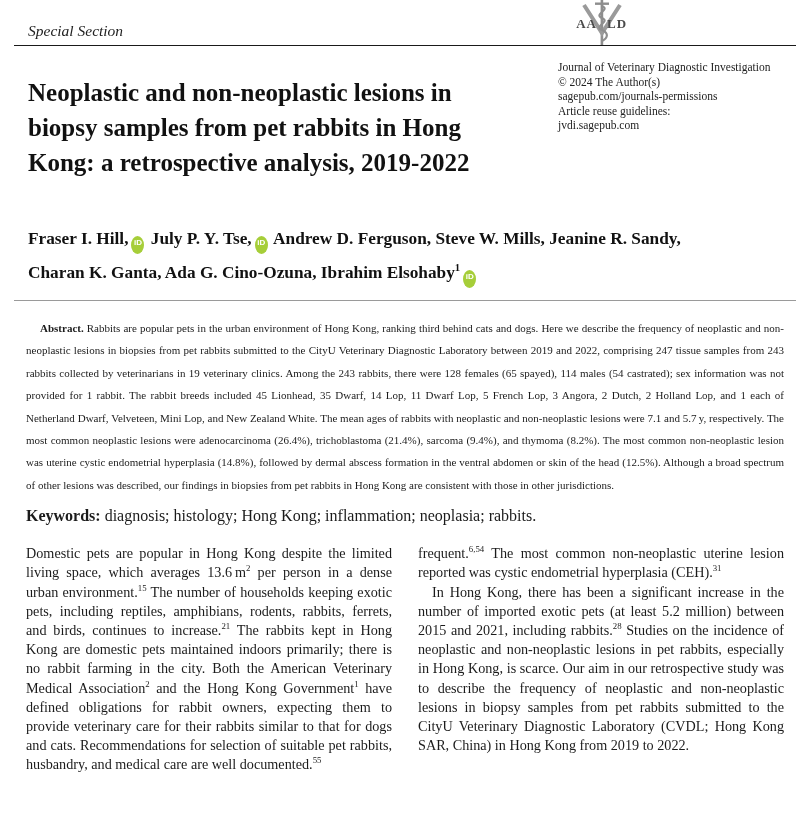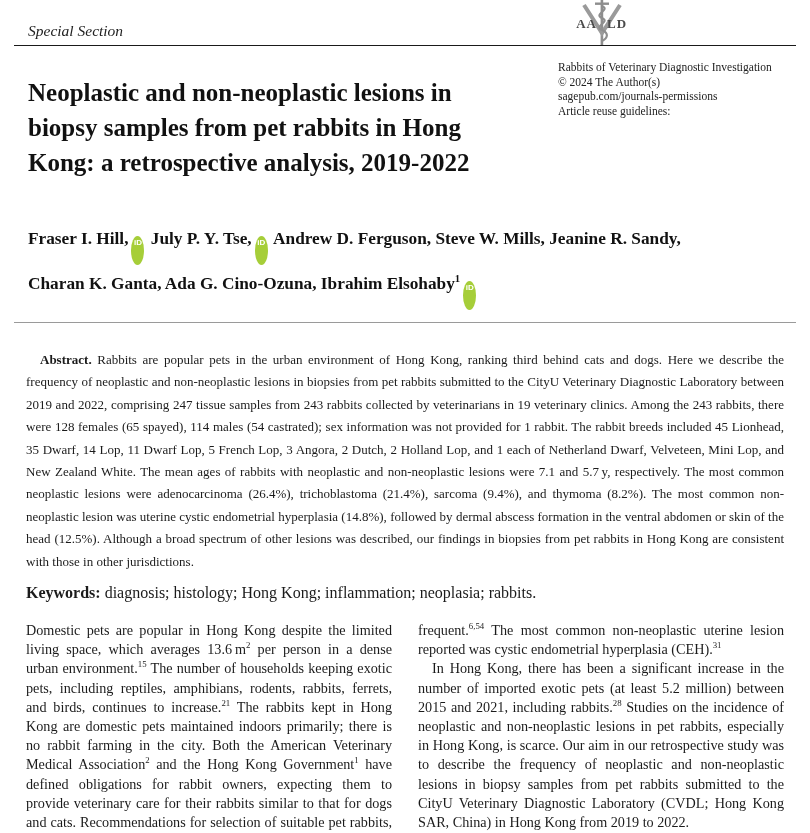--- a/index.html
+++ b/index.html
@@ -27,33 +27,33 @@
   .title-block{flex:1 1 auto;margin-top:16px;}
   .title-line{
     font-weight:bold;font-size:25px;line-height:35px;color:#111;
   }
   .journal-info{width:226px;flex:0 0 auto;margin-top:1px;}
   .journal-info div{font-size:11.5px;line-height:14.6px;color:#222;}
   
   .authors{margin:40px 28px 0 28px;}
   .author-line{font-weight:bold;font-size:17.3px;line-height:26px;color:#111;}
   .orcid{
-    display:inline-block;width:13px;height:29px;border-radius:50%;
+    display:inline-block;width:13px;height:18px;border-radius:50%;
     background:#A6CE39;color:#fff;
     font-family:"Liberation Sans","DejaVu Sans",sans-serif;
     font-size:8px;font-weight:bold;line-height:13px;text-align:center;
     vertical-align:-1px;margin:16px 2px 0 3px;
   }
   .rule-light{
     margin:12px 14px 0 14px;height:0;border-top:1px solid #9a9a9a;
   }
   
   .abstract{
-    margin:26px 26px 0 26px;
-    font-size:13px;line-height:22.4px;
+    margin:16px 26px 0 26px;
+    font-size:11px;line-height:22.4px;
     text-align:justify;text-indent:14px;
   }
   .keywords{
     margin:9px 26px 0 26px;
     font-size:16px;line-height:22px;
   }
   
   .columns{
     display:flex;gap:26px;margin:17px 26px 0 26px;
   }
@@ -90,24 +90,25 @@
     <div class="rule-dark"></div>
   </div>
 
   <div class="masthead">
     <h1 class="title-block" style="margin:16px 0 0 0;">
       <div class="title-line">Neoplastic and non-neoplastic lesions in</div>
       <div class="title-line">biopsy samples from pet rabbits in Hong</div>
       <div class="title-line">Kong: a retrospective analysis, 2019-2022</div>
     </h1>
     <div class="journal-info">
-      <div>Rabbits of Veterinary Diagnostic Investigation</div>
+      <div>Journal of Veterinary Diagnostic Investigation</div>
       <div>© 2024 The Author(s)</div>
       <div>sagepub.com/journals-permissions</div>
       <div>Article reuse guidelines:</div>
+      <div>jvdi.sagepub.com</div>
     </div>
   </div>
 
   <div class="authors">
     <div class="author-line"><span>Fraser I. Hill,</span><span class="orcid">iD</span><span> July P. Y. Tse,</span><span class="orcid">iD</span><span> Andrew D. Ferguson, Steve W. Mills, Jeanine R. Sandy,</span></div>
     <div class="author-line"><span>Charan K. Ganta, Ada G. Cino-Ozuna, Ibrahim Elsohaby</span><sup>1</sup><span class="orcid">iD</span></div>
   </div>
 
   <div class="rule-light"></div>
 

